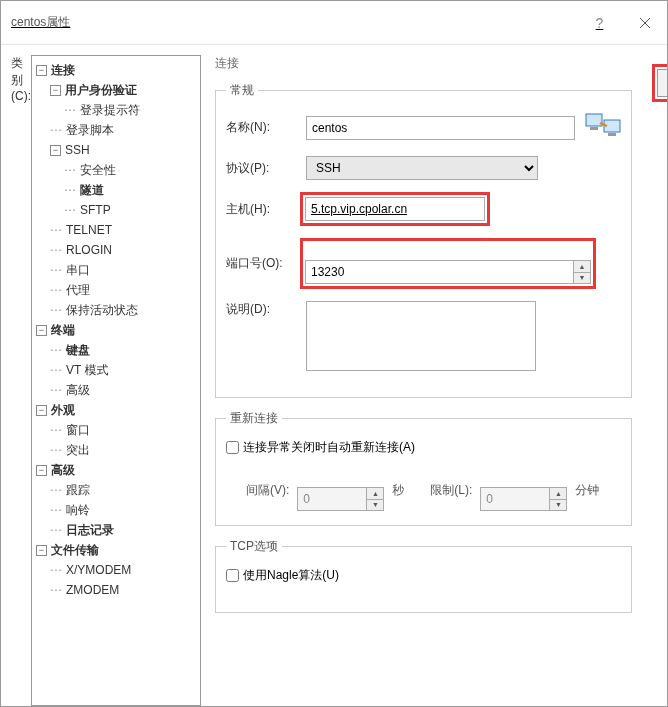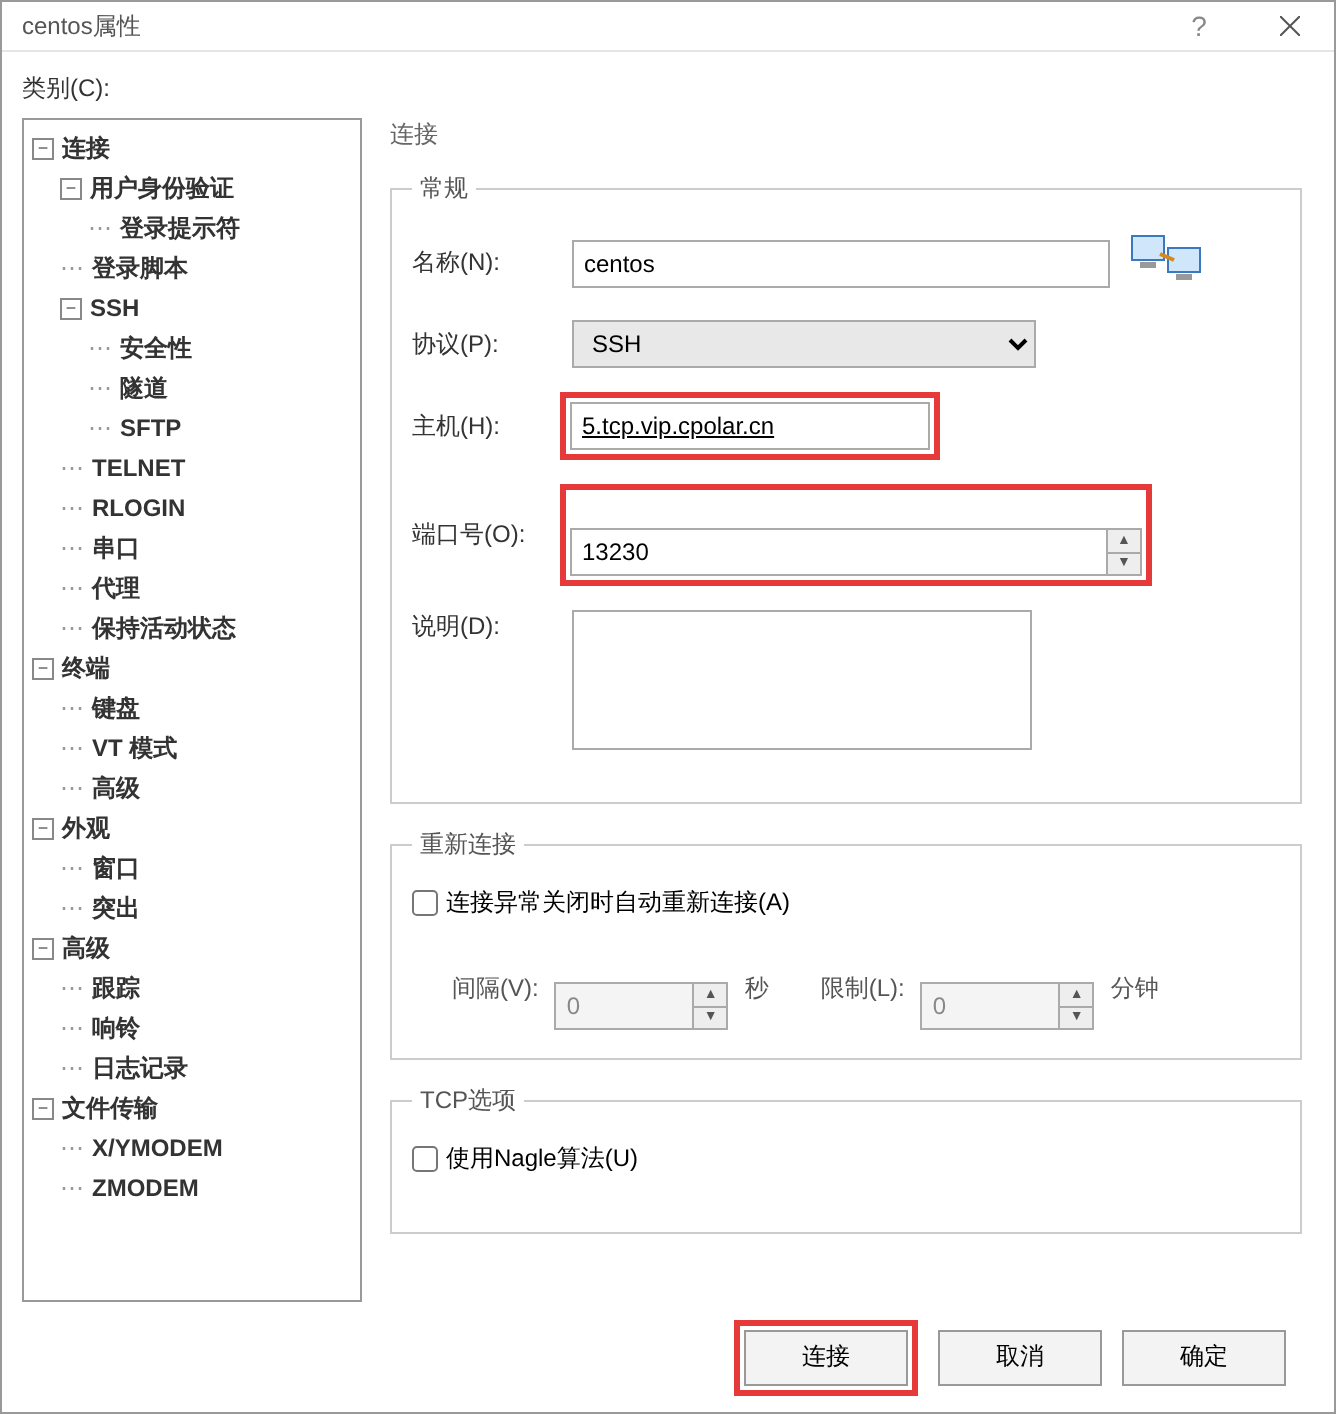--- a/index.html
+++ b/index.html
@@ -1,31 +1,31 @@
 <!DOCTYPE html>
 <html><head>
 <meta charset="utf-8">
 <style>
 * { box-sizing: border-box; margin: 0; padding: 0; }
 body { font-family: "Microsoft YaHei", "Segoe UI", sans-serif; font-size: 12px; background: #fff; width: 668px; height: 707px; border: 1px solid #999; display: flex; flex-direction: column; overflow: hidden; }
-.titlebar { height: 25px; display: flex; align-items: center; padding: 0 0 0 10px; border-bottom: 1px solid #e5e5e5; }
+.titlebar { height: 44px; display: flex; align-items: center; padding: 0 0 0 10px; border-bottom: 1px solid #e5e5e5; text-decoration: underline; }
 .title { flex: 1; color: #555; }
 .tbtn { width: 45px; height: 30px; display: flex; align-items: center; justify-content: center; color: #888; font-family: Arial; }
 .tbtn.help { font-size: 14px; }
 .tbtn.close svg { width: 10px; height: 10px; }
-.body { flex: 1; padding: 10px 10px 0 10px; display: flex; flex-direction: column; }
+.body { flex: 1; padding: 10px 10px 0 10px; display: flex; flex-direction: row; }
 .catlabel { margin-bottom: 6px; color: #333; }
 .main { flex: 1; display: flex; gap: 8px; }
 .treewrap { width: 170px; border: 1px solid #999; background: #fff; overflow: auto; padding: 4px 0; }
 .tree ul { list-style: none; padding-left: 14px; }
 .tree > ul { padding-left: 4px; }
 .tree li { line-height: 20px; white-space: nowrap; }
 .row { display: flex; align-items: center; gap: 2px; cursor: default; }
 .tog { width: 11px; height: 11px; border: 1px solid #888; display: inline-flex; align-items: center; justify-content: center; font-size: 9px; line-height: 1; color: #555; background: #fff; }
-.lbl { color: #333; padding: 0 2px; font-weight: bold; }
+.lbl { color: #333; padding: 0 2px; }
 .lbl.bold { font-weight: bold; }
 .dots { color: #999; }
 .right { flex: 1; display: flex; flex-direction: column; padding: 0 6px; }
 .section-title { color: #666; margin-bottom: 10px; }
 fieldset { border: 1px solid #ccc; padding: 12px 10px 14px 10px; margin-bottom: 12px; }
 legend { color: #555; padding: 0 4px; margin-top: 24px; }
 .frow { display: flex; align-items: center; margin-bottom: 12px; }
 .frow .flab { width: 80px; color: #333; }
 .frow input[type=text], .frow select, .frow textarea { border: 1px solid #aaa; padding: 3px 5px; font-size: 12px; font-family: inherit; background: #fff; }
 .frow input[type=text] { width: 269px; height: 24px; }

